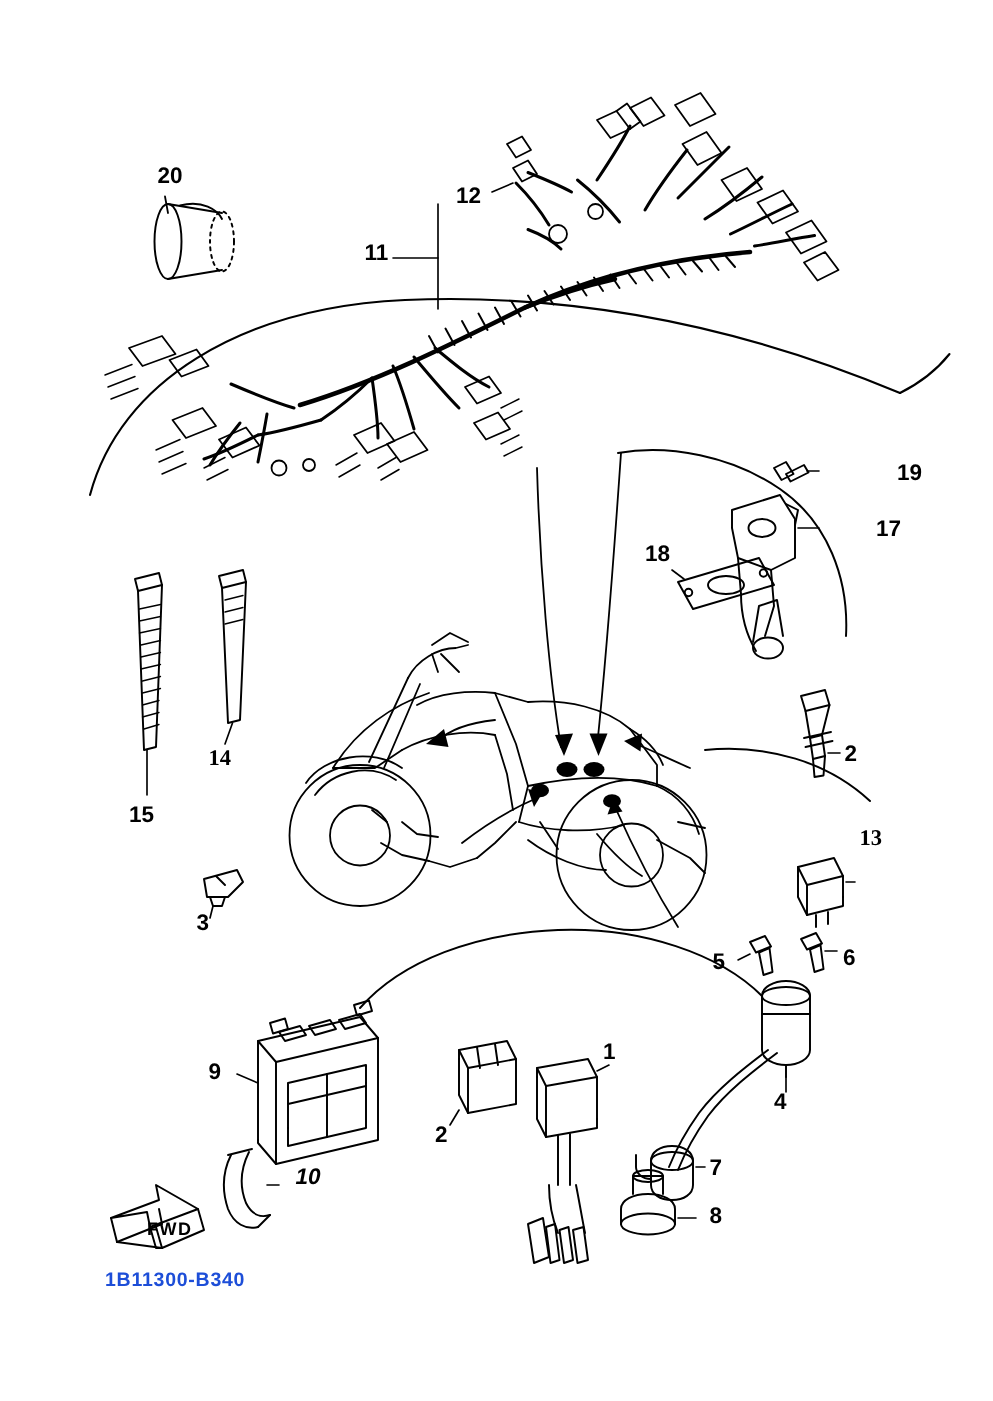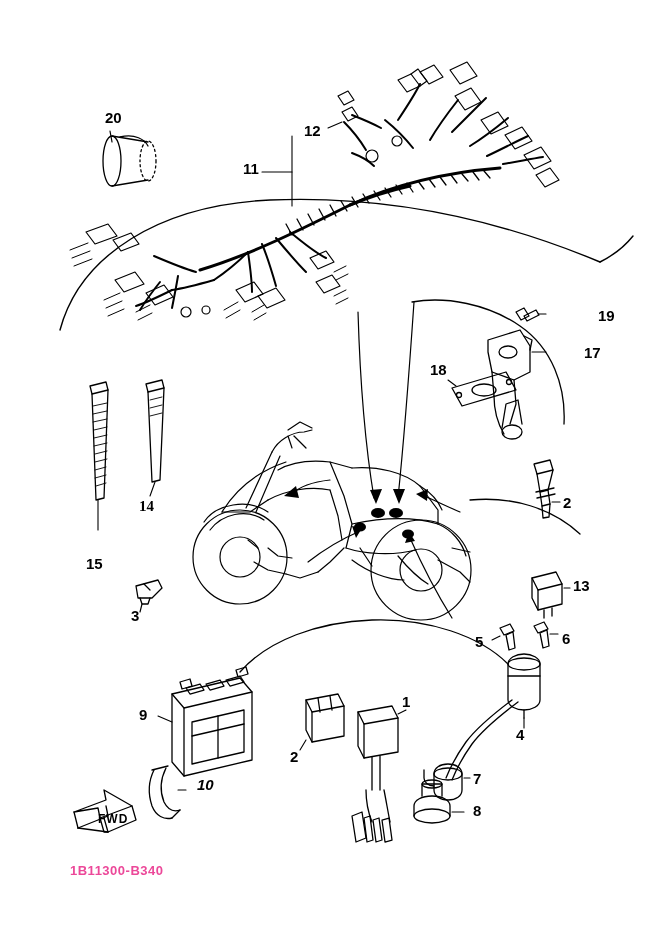--- a/index.html
+++ b/index.html
@@ -30,22 +30,21 @@
     color: #000000;
     line-height: 1;
     white-space: nowrap;
   }
   .partcode {
     position: absolute;
     font-family: "Liberation Sans", sans-serif;
     font-size: 13px;
     font-weight: bold;
     letter-spacing: 0.5px;
-    color: #ec4899;
-    margin-top: 18px;
+    color: #1d4ed8;
   }
   .fwdtext {
     position: absolute;
     font-family: "Liberation Sans", sans-serif;
     font-size: 12px;
     font-weight: bold;
     color: #000000;
     letter-spacing: 1px;
   }
 </style>
@@ -391,23 +390,23 @@
     </g>
   </svg>
 
   <div class="callout" style="left:105px; top:110px;">20</div>
   <div class="callout" style="left:304px; top:123px;">12</div>
   <div class="callout" style="left:243px; top:161px;">11</div>
   <div class="callout" style="left:550px; top:308px;margin-left:48px;">19</div>
   <div class="callout" style="left:584px; top:345px;">17</div>
   <div class="callout" style="left:430px; top:362px;text-align:center;">18</div>
   <div class="callout" style="left:563px; top:495px;">2</div>
-  <div class="callout" style="left:573px; top:578px;">13</div>
+  <div class="callout" style="left:573px; top:552px;font-family:Liberation Serif, serif;">13</div>
   <div class="callout" style="left:139px; top:499px;font-family:Liberation Serif, serif;">14</div>
-  <div class="callout" style="left:86px;  top:536px;margin-top:20px;">15</div>
+  <div class="callout" style="left:86px;  top:536px;">15</div>
   <div class="callout" style="left:131px; top:608px;">3</div>
   <div class="callout" style="left:475px; top:634px;">5</div>
   <div class="callout" style="left:562px; top:631px;">6</div>
   <div class="callout" style="left:516px; top:727px;">4</div>
   <div class="callout" style="left:139px; top:707px;">9</div>
   <div class="callout" style="left:197px; top:777px;font-style:italic;">10</div>
   <div class="callout" style="left:290px; top:749px;">2</div>
   <div class="callout" style="left:402px; top:694px;">1</div>
   <div class="callout" style="left:473px; top:771px;">7</div>
   <div class="callout" style="left:473px; top:803px;">8</div>

